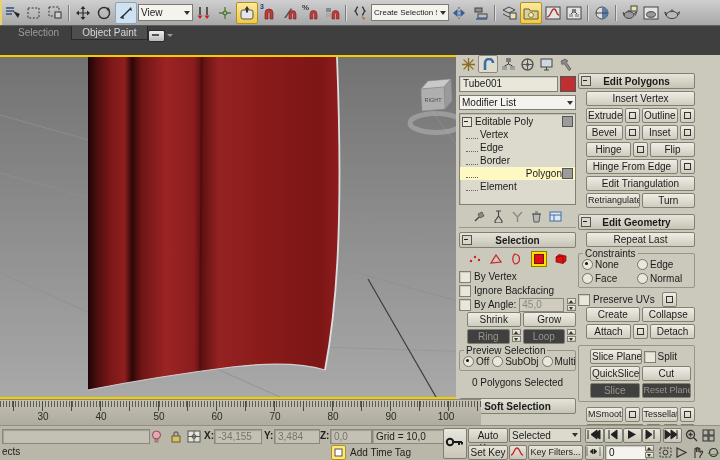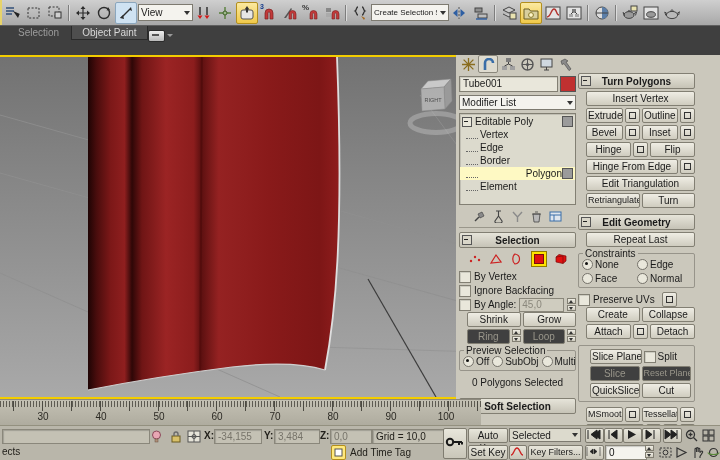--- a/index.html
+++ b/index.html
@@ -515,21 +515,21 @@
       <div class="center">0 Polygons Selected</div>
       <div class="roll" style="margin-top:10px">
         <span class="pm plus"></span>
         <span>Soft Selection</span>
       </div>
     </div>
 
     <div class="col colR">
       <div class="roll" style="margin-top:0">
         <span class="pm"></span>
-        <span>Turn Polygons</span>
+        <span>Edit Polygons</span>
       </div>
       <div class="row">
           <span class="b">Insert Vertex</span>
         </div>
       <div class="row">
         <span class="b">Extrude</span>
           <span class="sq"></span>
         <span class="b">Outline</span>
           <span class="sq"></span>
       </div>
@@ -602,26 +602,26 @@
       </div>
       <div class="grp" style="padding:3px">
         <div class="row" style="margin-top:0">
           <span class="b">Slice Plane</span>
           <span style="display:flex;align-items:center;gap:2px;flex:1">
               <span class="cb"></span>
               <span>Split</span>
             </span>
         </div>
         <div class="row">
+          <span class="b">QuickSlice</span>
+          <span class="b">Cut</span>
+        </div>
+        <div class="row">
           <span class="b dis">Slice</span>
           <span class="b dis" style="font-size:9px">Reset Plane</span>
-        </div>
-        <div class="row">
-          <span class="b">QuickSlice</span>
-          <span class="b">Cut</span>
         </div>
       </div>
       <div class="row" style="margin-top:5px">
         <span class="b" style="font-size:9px">MSmooth</span>
           <span class="sq"></span>
         <span class="b" style="font-size:9px">Tessellate</span>
           <span class="sq"></span>
       </div>
       <div class="row">
         <span class="b">Make Planar</span>

